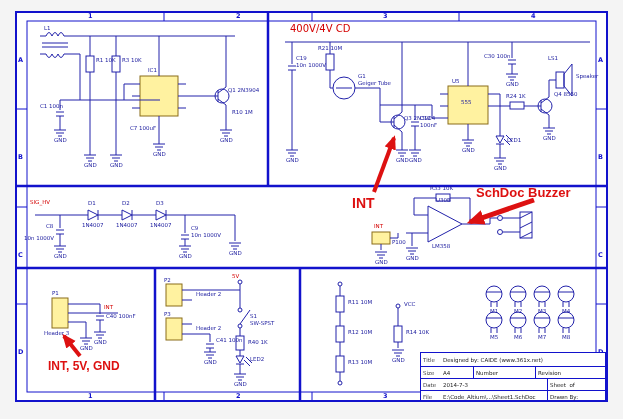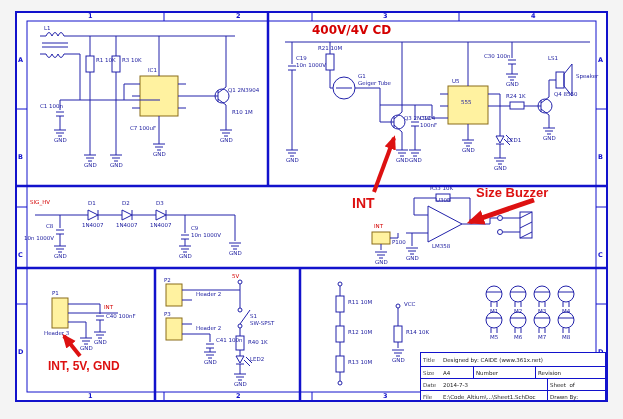--- a/index.html
+++ b/index.html
@@ -314,21 +314,21 @@
 
 <div id="text-layer">
       <span class="st" style="left: 44px; top: 26px;">L1</span>
       <span class="st" style="left: 96px; top: 58px;">R1 10K</span>
       <span class="st" style="left: 122px; top: 58px;">R3 10K</span>
       <span class="st" style="left: 40px; top: 104px;">C1 100n</span>
       <span class="st" style="left: 148px; top: 68px;">IC1</span>
       <span class="st" style="left: 228px; top: 88px;">Q1 2N3904</span>
       <span class="st" style="left: 232px; top: 110px;">R10 1M</span>
       <span class="st" style="left: 130px; top: 126px;">C7 100uF</span>
-      <span class="st red" style="left: 312px; top: 24px; font-size: 12px; font-weight: bold;">400V/4V CD</span>
+      <span class="st red" style="left: 290px; top: 24px; font-size: 10px;">400V/4V CD</span>
       <span class="st" style="left: 296px; top: 56px;">C19</span>
       <span class="st" style="left: 296px; top: 63px;">10n 1000V</span>
       <span class="st" style="left: 318px; top: 46px;">R21 10M</span>
       <span class="st" style="left: 358px; top: 74px;">G1</span>
       <span class="st" style="left: 358px; top: 81px;">Geiger Tube</span>
       <span class="st" style="left: 404px; top: 116px;">Q3 2N3904</span>
       <span class="st" style="left: 420px; top: 116px;">C12</span>
       <span class="st" style="left: 420px; top: 123px;">100nF</span>
       <span class="st" style="left: 452px; top: 79px;">U5</span>
       <span class="st" style="left: 461px; top: 100px;">555</span>
@@ -415,21 +415,21 @@
       <span class="st zl" style="left: 88px; top: 393px;">1</span>
       <span class="st zl" style="left: 236px; top: 13px;">2</span>
       <span class="st zl" style="left: 236px; top: 393px;">2</span>
       <span class="st zl" style="left: 383px; top: 13px;">3</span>
       <span class="st zl" style="left: 383px; top: 393px;">3</span>
       <span class="st zl" style="left: 531px; top: 13px;">4</span>
       <span class="st zl" style="left: 531px; top: 393px;">4</span>
     </div>
 
 <span class="ann" style="left:352px;top:196px;font-size:14px;">INT</span>
-<span class="ann" style="left:476px;top:186px;font-size:13px;">Size Buzzer</span>
+<span class="ann" style="left:476px;top:186px;font-size:13px;">SchDoc Buzzer</span>
 <span class="ann" style="left:48px;top:360px;font-size:12px;">INT, 5V, GND</span>
 
 <div class="tb">
   <div class="tbr r1">
     <span class="lbl">Title</span>
     <span class="val">Designed by: CAIDE (www.361x.net)</span>
   </div>
   <div class="tbr">
     <span class="lbl">Size</span>
     <span class="val" style="max-width:30px;">A4</span>

